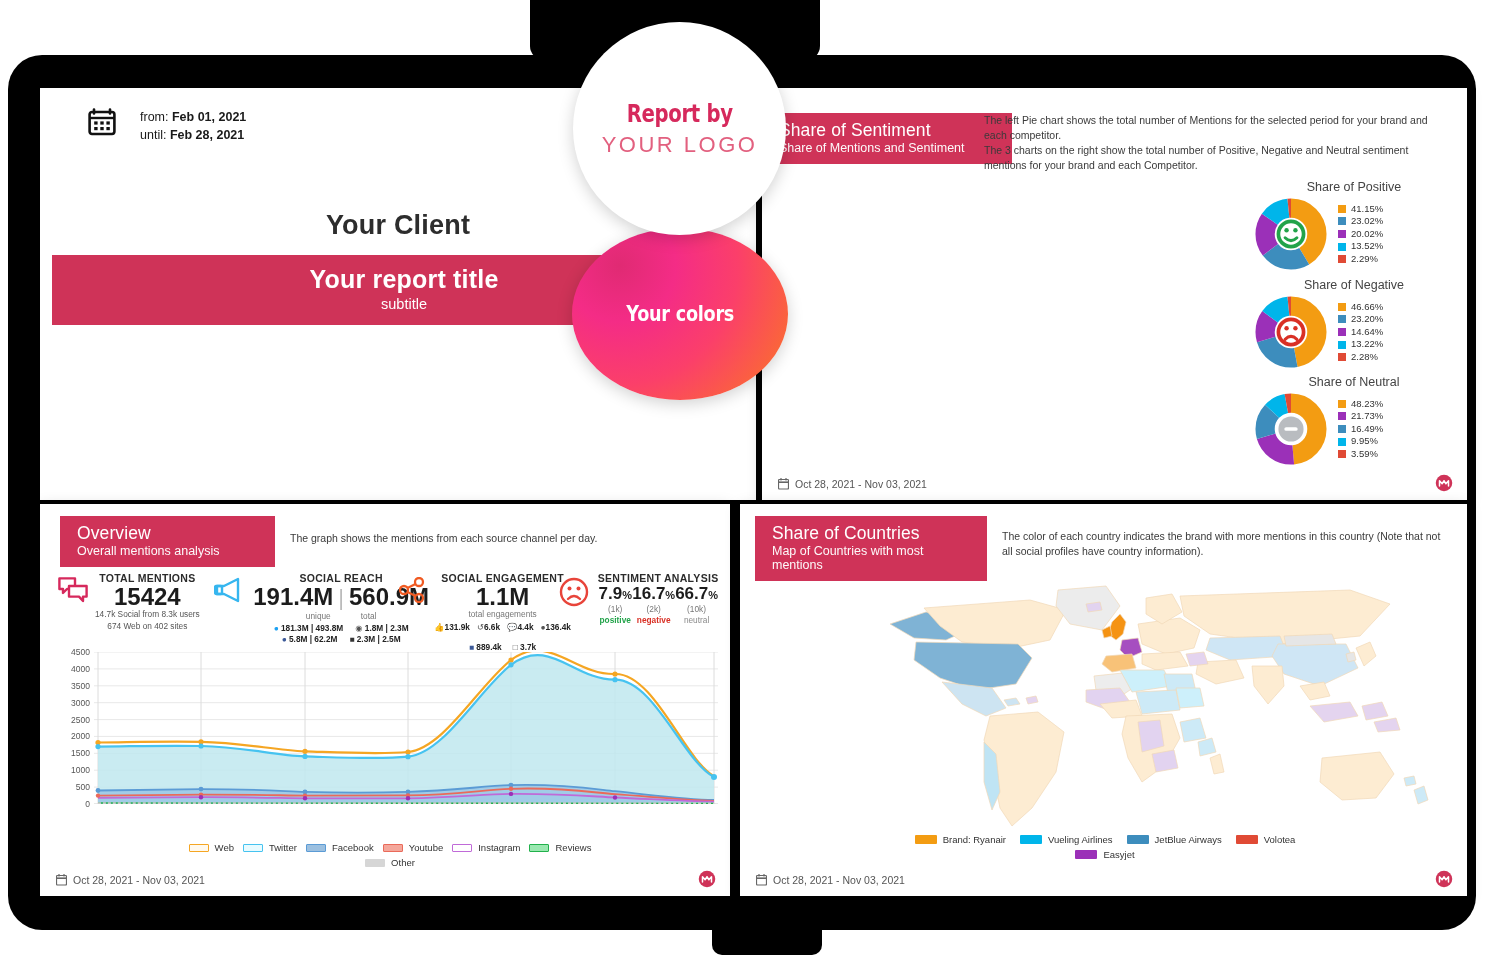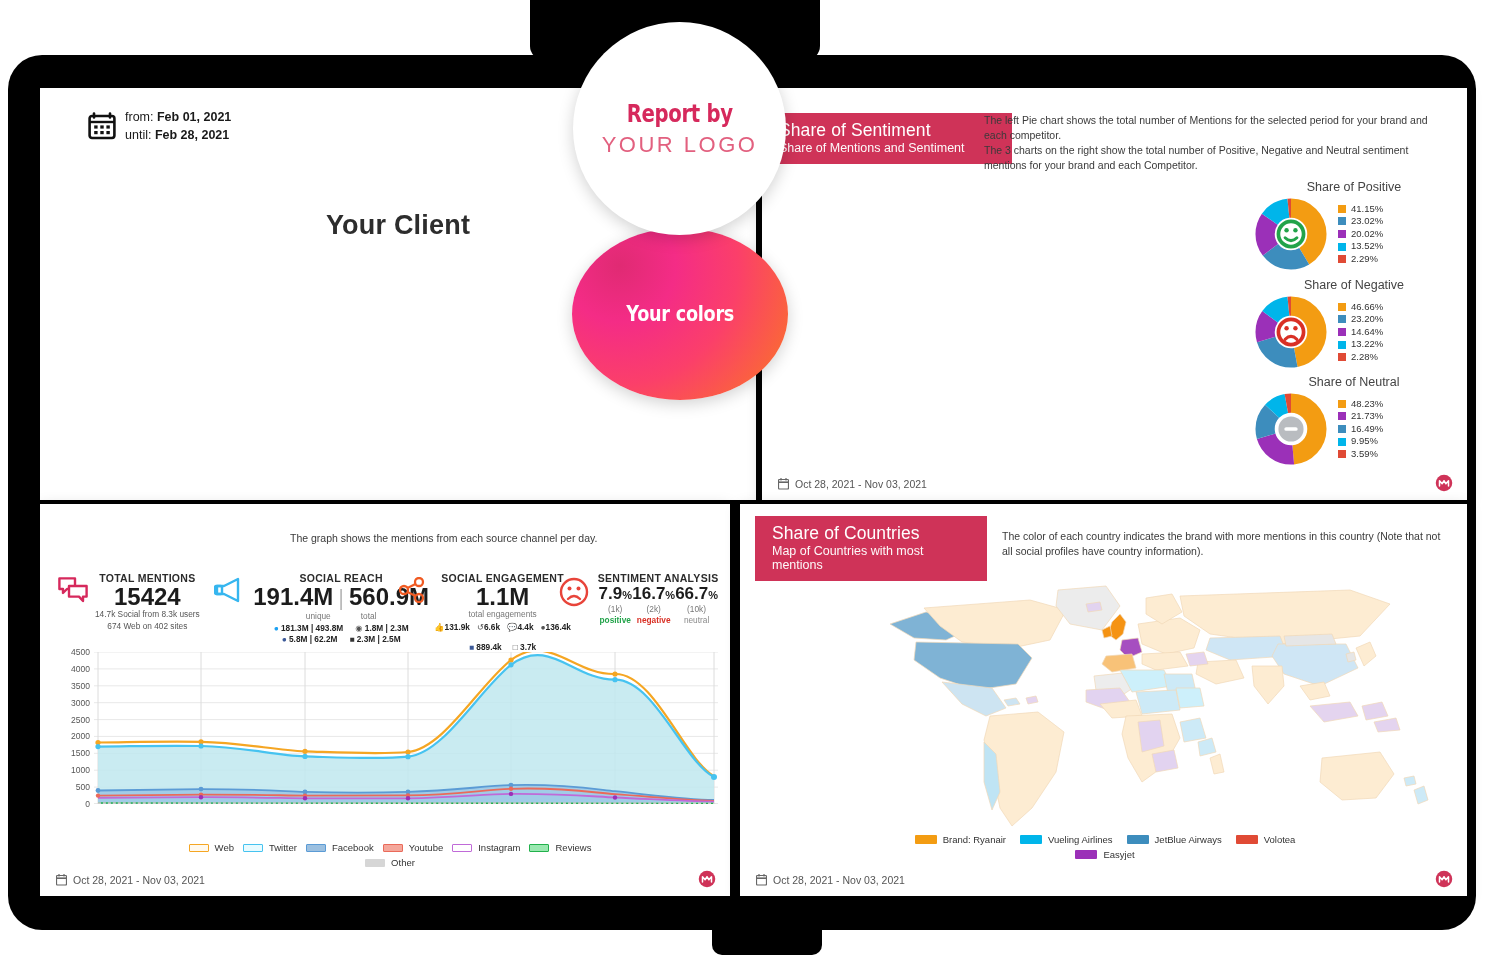--- a/index.html
+++ b/index.html
@@ -29,21 +29,21 @@
   .card {
     position: absolute; background: #fff;
     box-shadow: 0 3px 14px rgba(0,0,0,0.22);
   }
   #card-cover   { left: 40px;  top: 88px;  width: 716px; height: 412px; }
   #card-sent    { left: 762px; top: 88px;  width: 705px; height: 412px; }
   #card-over    { left: 40px;  top: 504px; width: 690px; height: 392px; }
   #card-country { left: 740px; top: 504px; width: 727px; height: 392px; }
 
   
-  .daterange { position:absolute; left:48px; top:20px; display:flex; align-items:center; gap:9px; }
+  .daterange { position:absolute; left:48px; top:20px; display:flex; align-items:flex-start; gap:24px; }
   .cal-icon { width:28px; height:28px; flex:none; }
   .dr-lines { font-size:12.5px; color:#1a1a1a; line-height:1.45; }
   .dr-lines b { font-weight:700; }
   .client-name {
     position:absolute; left:0; right:0; top:122px; text-align:center;
     font-size:27px; font-weight:700; color:#2d2d2d; letter-spacing:.2px;
   }
   .title-band {
     position:absolute; left:12px; right:0; top:167px; height:70px;
     background:#cf3358; color:#fff; text-align:center; padding-top:10px;
@@ -157,20 +157,24 @@
         </div>
         <div>
           <span>until:</span>
           <b>Feb 28, 2021</b>
         </div>
       </div>
     </div>
 
     <div class="client-name">Your Client</div>
 
+    <div class="title-band">
+      <div class="t1">Your report title</div>
+      <div class="t2">subtitle</div>
+    </div>
   </div>
 
   <div class="card" id="card-sent">
 
     <div class="sec-head" style="left:0;top:25px;width:250px;">
       <div class="h1">Share of Sentiment</div>
       <div class="h2">Share of Mentions and Sentiment</div>
     </div>
     <div class="sec-desc" style="left:222px;top:25px;width:460px;white-space:pre-line;">The left Pie chart shows the total number of Mentions for the selected period for your brand and each competitor.
 The 3 charts on the right show the total number of Positive, Negative and Neutral sentiment mentions for your brand and each Competitor.</div>
@@ -338,20 +342,24 @@
       <span>Oct 28, 2021 - Nov 03, 2021</span>
     </div>
     <svg class="mblue" viewBox="0 0 24 24">
       <circle cx="12" cy="12" r="11" fill="#cf3358"></circle>
       <path d="M6 16 L6 9 L9.5 13 L12 9 L14.5 13 L18 9 L18 16" fill="none" stroke="#fff" stroke-width="2" stroke-linejoin="round" stroke-linecap="round"></path>
     </svg>
   </div>
 
   <div class="card" id="card-over">
 
+    <div class="sec-head" style="left:20px;top:12px;width:215px;">
+      <div class="h1">Overview</div>
+      <div class="h2">Overall mentions analysis</div>
+    </div>
     <div class="sec-desc" style="left:250px;top:27px;width:390px;">The graph shows the mentions from each source channel per day.</div>
 
     <div class="stats">
 
       <div class="stat" style="width:170px;justify-content:flex-start;">
         <svg class="sicon" width="30" height="26" viewBox="0 0 30 26">
           <path d="M1.4 1.4 H17 V12 H9 L5 16 V12 H1.4 Z" fill="none" stroke="#d6295c" stroke-width="2.4" stroke-linejoin="round"></path>
           <path d="M11 9 H28.6 V19.6 H25 V24 L21 19.6 H11 Z" fill="#fff" stroke="#d6295c" stroke-width="2.4" stroke-linejoin="round"></path>
         </svg>
         <div class="sbody">

